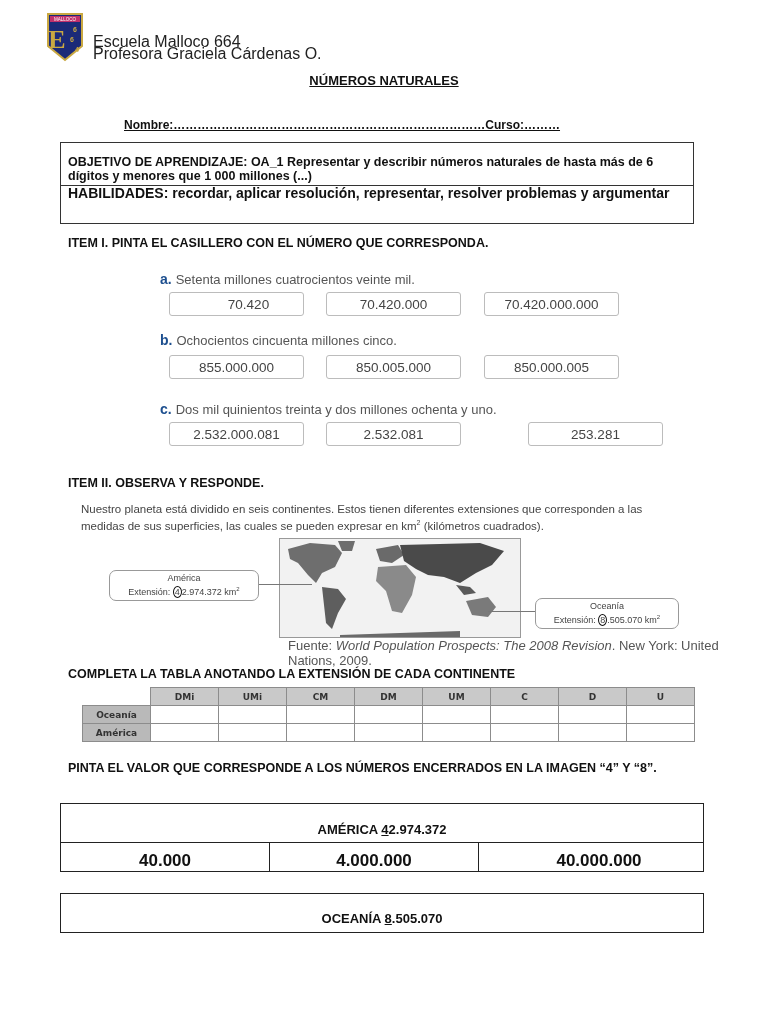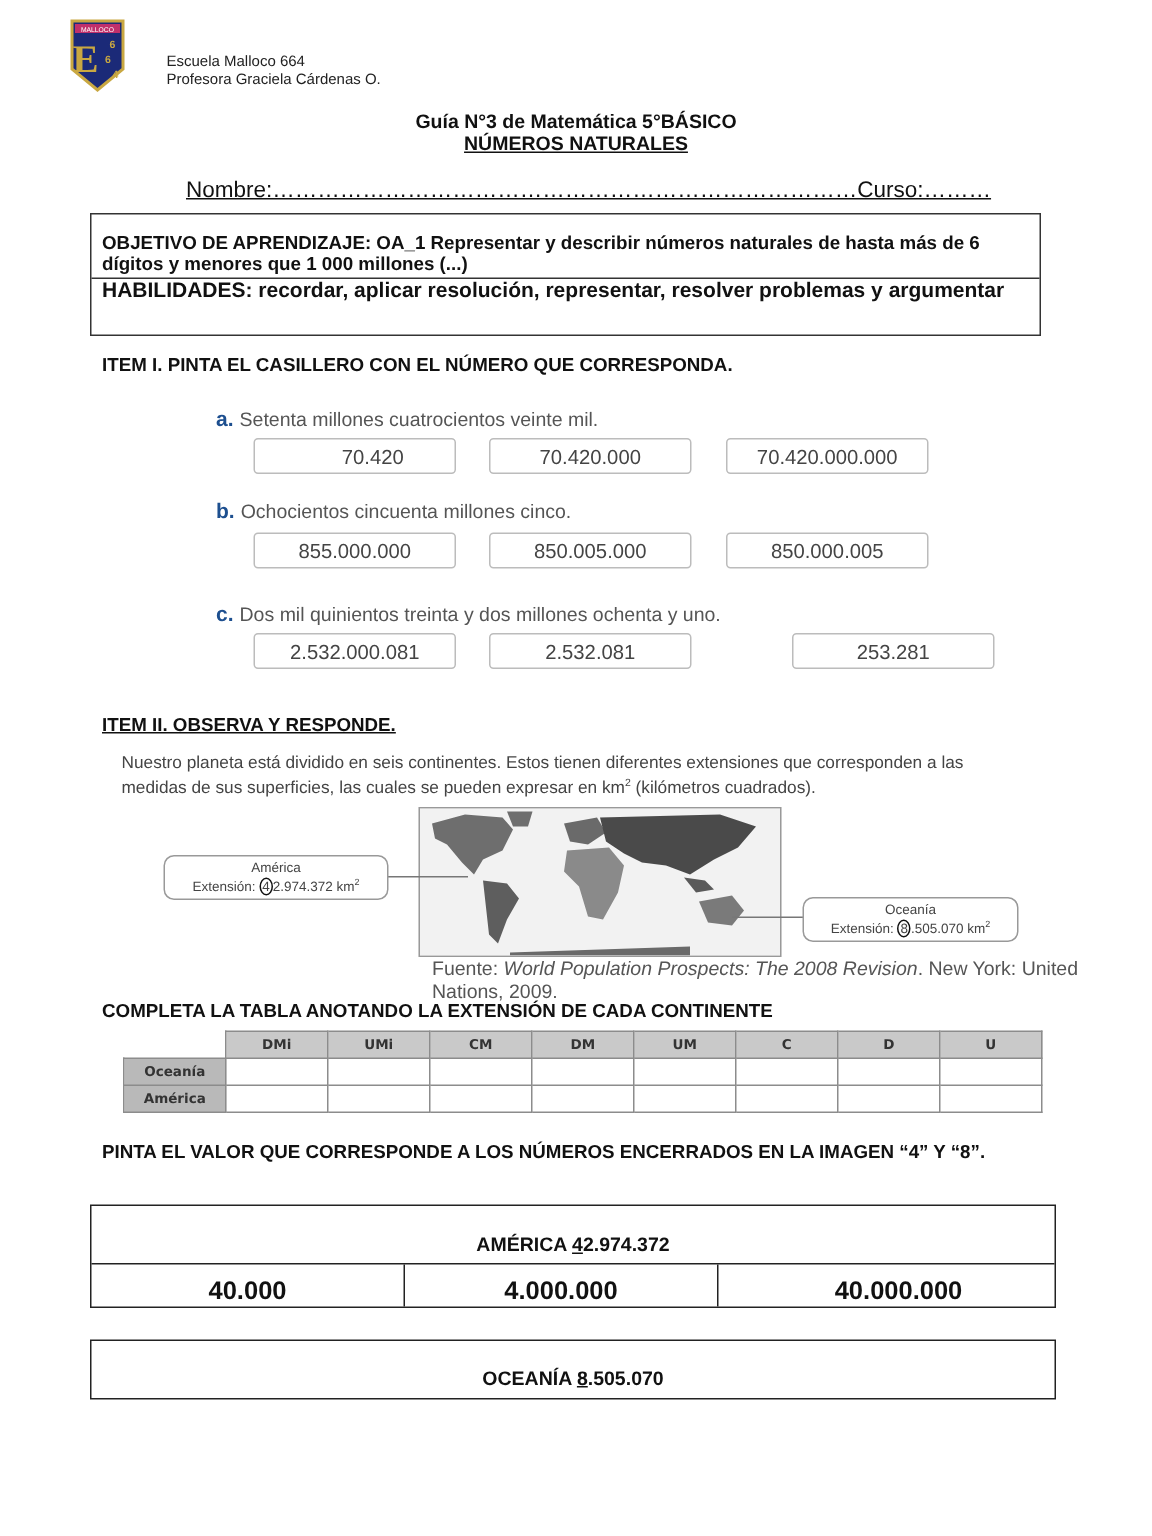--- a/index.html
+++ b/index.html
@@ -1,35 +1,35 @@
 <!DOCTYPE html>
 <html><head>
 <meta charset="utf-8">
 <style>
   html, body { margin: 0; padding: 0; background: #ffffff; }
   body { width: 768px; height: 1024px; position: relative; overflow: hidden; font-family: "Liberation Sans", sans-serif; color: #111; }
   .abs { position: absolute; }
 
   
   .logo { left: 46px; top: 12px; width: 38px; height: 50px; }
-  .school { left: 93px; top: 36px; font-size: 10px; line-height: 12px; color: #222; margin-left: 18px; }
+  .school { left: 93px; top: 36px; font-size: 16px; line-height: 12px; color: #222; }
 
   .title { left: 0; width: 768px; top: 73px; text-align: center; font-weight: bold; font-size: 13px; line-height: 15px; }
   .title .u { text-decoration: underline; }
-  .nombre { left: 124px; top: 118px; font-weight: normal; font-size: 15px; text-decoration: underline; }
+  .nombre { left: 124px; top: 118px; font-weight: bold; font-size: 12px; text-decoration: underline; }
 
   .obj-box { left: 60px; top: 142px; width: 632px; height: 80px; border: 1px solid #333; }
   .obj-1 { position: absolute; left: 7px; top: 12px; right: 7px; font-weight: bold; font-size: 12.5px; line-height: 14px; }
   .obj-sep { position: absolute; left: 0; right: 0; top: 42px; border-top: 1px solid #333; }
   .obj-2 { position: absolute; left: 7px; top: 43px; right: 7px; font-weight: bold; font-size: 14px; line-height: 15px; text-align: justify; text-align-last: left; }
 
   .item-h { font-weight: bold; font-size: 12.5px; }
 
   
-  .q-label { font-size: 13px; color: #555; }
+  .q-label { font-size: 13px; color: #555; margin-left: 16px; }
   .q-label b { color: #1d4f8f; font-size: 14px; margin-right: 4px; }
   .opt { border: 1.5px solid #bcbcbc; border-radius: 3px; width: 135px; height: 24px; text-align: center; line-height: 24px; font-size: 13.5px; color: #444; box-sizing: border-box; background: #fff; cursor: pointer; }
 
   
   .para { left: 81px; top: 502px; width: 600px; font-size: 11.5px; line-height: 14px; color: #444; }
   .para sup { font-size: 7px; }
   .map { left: 279px; top: 538px; width: 240px; height: 98px; border: 1px solid #999; background: #f3f3f3; }
   .callout { border: 1px solid #999; border-radius: 7px; background: #fff; font-size: 9px; color: #444; text-align: center; line-height: 11px; padding: 2px 6px; }
   .callout sup { font-size: 6px; }
   .circ { display: inline-block; border: 1px solid #111; border-radius: 50%; width: 7px; height: 10px; line-height: 10px; text-align: center; }
@@ -65,21 +65,20 @@
     <text x="24" y="30" font-size="7" fill="#c9a842" font-weight="bold" font-family="Liberation Sans, sans-serif">6</text>
     <text x="29" y="40" font-size="7" fill="#c9a842" font-weight="bold" font-family="Liberation Sans, sans-serif">4</text>
   </svg>
 </div>
 <div class="abs school">
   <div>Escuela Malloco 664</div>
   <div>Profesora Graciela Cárdenas O.</div>
 </div>
 
 <div class="abs title">
-  <div>Guía N°3 de Matemática 5°BÁSICO</div>
   <div class="u">NÚMEROS NATURALES</div>
 </div>
 
 <div class="abs nombre">Nombre:……………………………………………………………………Curso:………</div>
 
 <div class="abs obj-box">
   <div class="obj-1">OBJETIVO DE APRENDIZAJE: OA_1 Representar y describir números naturales de hasta más de 6 dígitos y menores que 1 000 millones (...)</div>
   <div class="obj-sep"></div>
   <div class="obj-2">HABILIDADES: recordar, aplicar resolución, representar, resolver problemas y argumentar</div>
 </div>
@@ -100,21 +99,21 @@
 <div class="abs opt" style="left:326px; top:355px;">850.005.000</div>
 <div class="abs opt" style="left:484px; top:355px;">850.000.005</div>
 
 <div class="abs q-label" style="left:144px; top:401px;">
   <b>c.</b><span>Dos mil quinientos treinta y dos millones ochenta y uno.</span>
 </div>
 <div class="abs opt" style="left:169px; top:422px;">2.532.000.081</div>
 <div class="abs opt" style="left:326px; top:422px;">2.532.081</div>
 <div class="abs opt" style="left:484px; top:422px;margin-left:44px;">253.281</div>
 
-<div class="abs item-h" style="left:68px; top:476px;text-decoration:underline;">ITEM II. OBSERVA Y RESPONDE.</div>
+<div class="abs item-h" style="left:68px; top:476px;">ITEM II. OBSERVA Y RESPONDE.</div>
 <div class="abs para">
   <span>Nuestro planeta está dividido en seis continentes. Estos tienen diferentes extensiones que corresponden a las medidas de sus superficies, las cuales se pueden expresar en km</span><sup>2</sup><span> (kilómetros cuadrados).</span>
 </div>
 
 <div class="abs map">
   <svg width="240" height="98" viewBox="0 0 240 98">
     <rect width="240" height="98" fill="#f2f2f2"></rect>
 
     <path d="M8 10 L30 4 L55 6 L62 14 L55 28 L42 34 L36 44 L28 36 L18 24 L10 20 Z" fill="#6e6e6e"></path>
 

